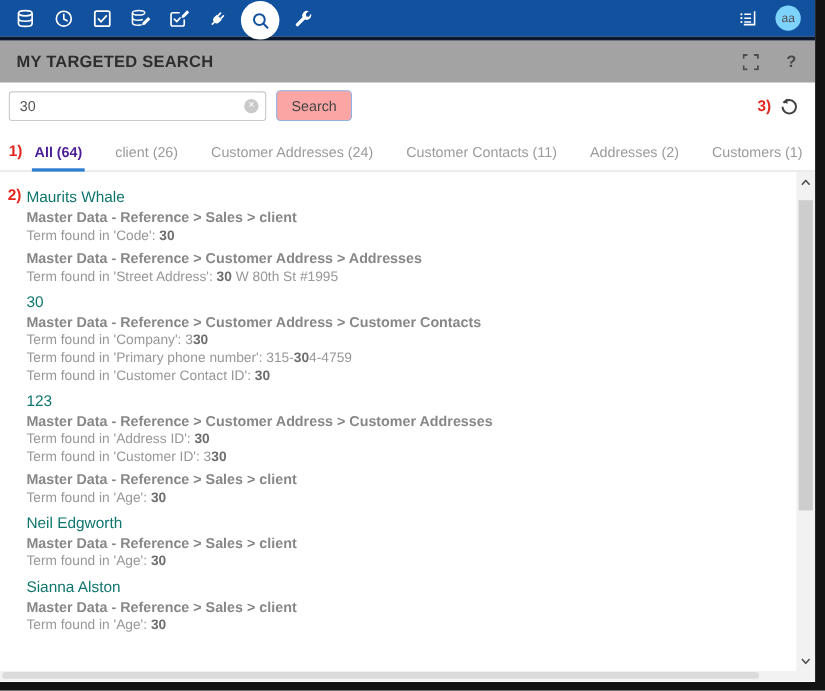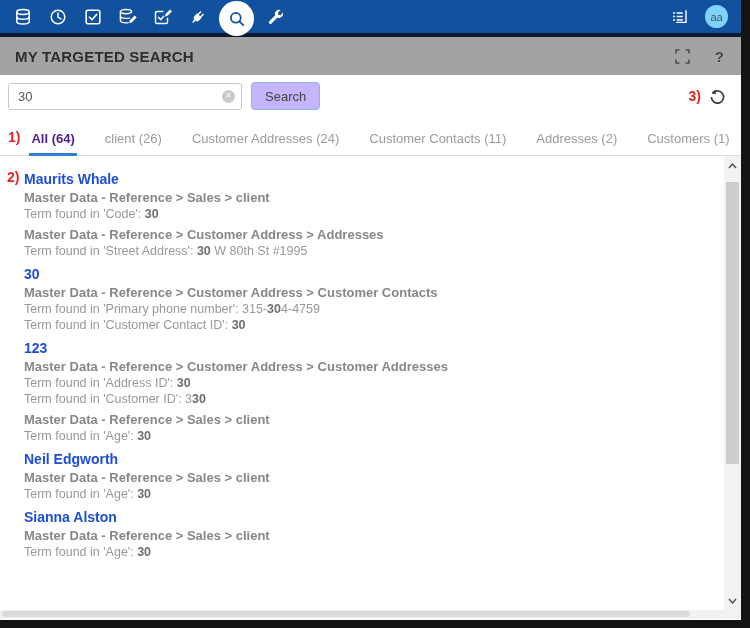--- a/index.html
+++ b/index.html
@@ -20,37 +20,37 @@
   .header { height:38px; display:flex; align-items:center; justify-content:space-between; padding:0 17px 0 15px; background:#a3a3a3; }
   .page-title { font-size:15px; font-weight:700; color:#2E2E2E; letter-spacing:.2px; }
   .header-icons { display:flex; align-items:center; gap:25px; }
   .help-btn { font-size:15px; font-weight:700; color:#4A4A4A; cursor:pointer; }
 
   
   .search-row { display:flex; align-items:center; padding:7px 12px 11px 8px; }
   .input-wrap { position:relative; }
   .search-input { width:234px; height:27px; border:1px solid #C9C9C9; border-radius:3px; padding:0 26px 0 9px; font-size:13px; color:#555; font-family:"Liberation Sans", sans-serif; outline:none; }
   .clear-btn { position:absolute; right:7px; top:7px; width:13px; height:13px; border-radius:50%; background:#C9C9C9; color:#fff; font-size:10px; line-height:12px; text-align:center; cursor:pointer; }
-  .search-btn { margin-left:9px; height:28px; padding:0 13px; background:#c4b5fd; border:1px solid #8FB3E2; border-radius:4px; font-size:13px; color:#454545; font-family:"Liberation Sans", sans-serif; cursor:pointer; }
+  .search-btn { margin-left:9px; height:28px; padding:0 13px; background:#fca5a5; border:1px solid #8FB3E2; border-radius:4px; font-size:13px; color:#454545; font-family:"Liberation Sans", sans-serif; cursor:pointer; }
   .search-row-right { margin-left:auto; display:flex; align-items:center; gap:8px; padding-right:3px; }
 
   .ann { color:#E3251E; font-size:14px; font-weight:600; }
 
   
   .tabs { display:flex; align-items:flex-end; border-bottom:1px solid #DCDCDC; padding:10px 0 0 8px; height:35px; }
   .tabs .ann { margin-right:9px; padding-bottom:10px; }
   .tab { margin-right:26px; padding:0 2px 9px 2px; font-size:13px; color:#9B9B9B; position:relative; cursor:pointer; white-space:nowrap; }
   .tab.active { color:#4c1d95; font-weight:600; }
   .tab.active::after { content:""; position:absolute; left:0; right:0; bottom:-1px; height:3px; background:#2E7FD1; }
 
   
   .results { position:relative; height:455px; padding:13px 60px 0 24px; overflow:hidden; }
   .ann-result { position:absolute; left:7px; top:13px; }
   .result { margin-bottom:5px; }
-  .result-title { font-size:14px; font-weight:700; color:#1d4ed8; line-height:21px; cursor:pointer; display:inline-block; }
+  .result-title { font-size:14px; font-weight:400; color:#0f766e; line-height:21px; cursor:pointer; display:inline-block; }
   .result-path { font-size:13px; font-weight:600; color:#878787; line-height:16px; }
   .result-term { font-size:12.5px; color:#989898; line-height:16px; }
   .result-term b { color:#6E6E6E; font-weight:700; }
 
   
   .vscroll { position:absolute; top:156px; right:0; width:17px; height:454px; background:#F2F2F2; }
   .vs-up, .vs-down { position:absolute; left:0; width:17px; height:15px; display:flex; align-items:center; justify-content:center; cursor:pointer; }
   .vs-up { top:2px; } .vs-down { bottom:2px; }
   .vthumb { position:absolute; top:26px; left:2px; width:13px; height:282px; background:#CDCDCD; cursor:pointer; }
   .hscroll { position:absolute; left:0; top:610px; width:741px; height:9px; background:#F2F2F2; }
@@ -204,20 +204,21 @@
           <div class="result">
     <div class="result-path">Master Data - Reference &gt; Customer Address &gt; Addresses</div>
     <div>
               <div class="result-term"><span>Term found in 'Street Address': </span><b>30</b><span> W 80th St #1995</span></div>
             </div>
   </div>
           <div class="result">
     <div class="result-title">30</div>
     <div class="result-path">Master Data - Reference &gt; Customer Address &gt; Customer Contacts</div>
     <div>
+              <div class="result-term"><span>Term found in 'Company': </span><span>3</span><b>30</b></div>
               <div class="result-term"><span>Term found in 'Primary phone number': </span><span>315-</span><b>30</b><span>4-4759</span></div>
               <div class="result-term"><span>Term found in 'Customer Contact ID': </span><b>30</b></div>
             </div>
   </div>
           <div class="result">
     <div class="result-title">123</div>
     <div class="result-path">Master Data - Reference &gt; Customer Address &gt; Customer Addresses</div>
     <div>
               <div class="result-term"><span>Term found in 'Address ID': </span><b>30</b></div>
               <div class="result-term"><span>Term found in 'Customer ID': </span><span>3</span><b>30</b></div>

